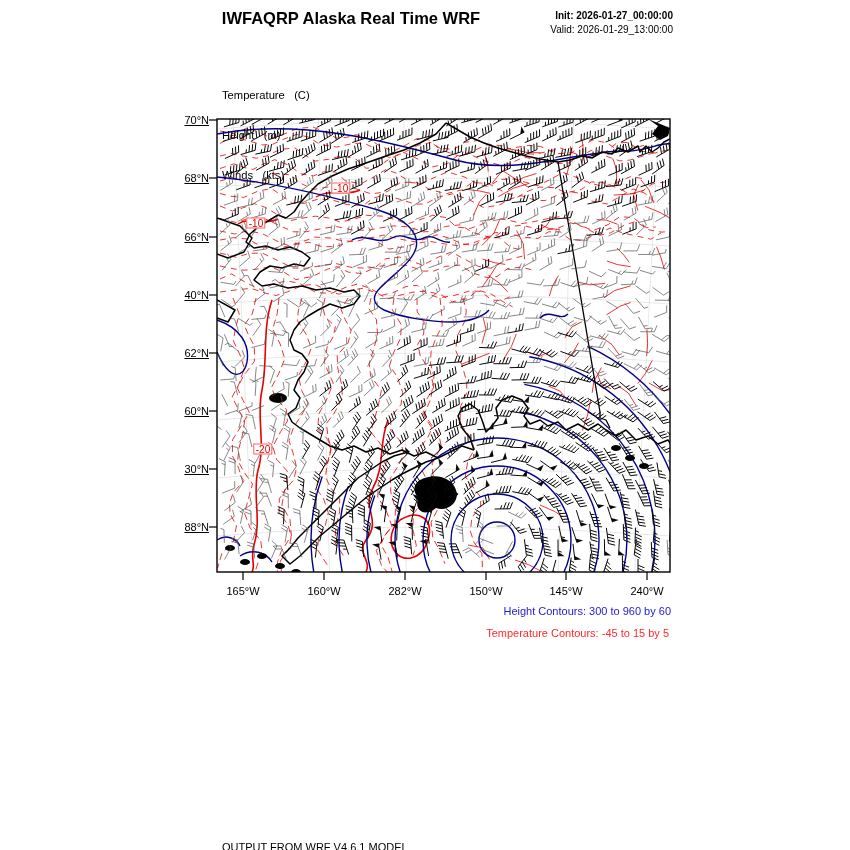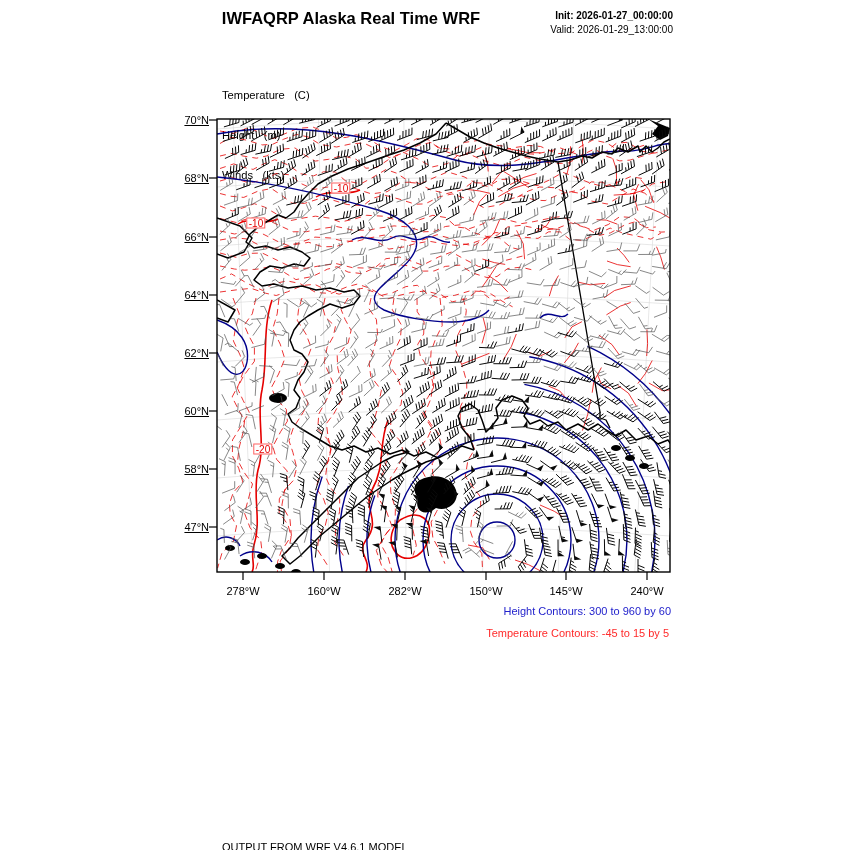--- a/index.html
+++ b/index.html
@@ -1061,26 +1061,26 @@
         <line x1="486" y1="572" x2="486" y2="580" stroke-width="1.2"></line>
         <line x1="566" y1="572" x2="566" y2="580" stroke-width="1.2"></line>
         <line x1="647" y1="572" x2="647" y2="580" stroke-width="1.2"></line>
       </g>
     </svg>
 
   <div id="axis-layer">
       <div class="abs latlabel" style="left: 161px; top: 114px;">70°N</div>
       <div class="abs latlabel" style="left: 161px; top: 172px;">68°N</div>
       <div class="abs latlabel" style="left: 161px; top: 231px;">66°N</div>
-      <div class="abs latlabel" style="left: 161px; top: 289px;">64°N</div>
+      <div class="abs latlabel" style="left: 161px; top: 289px;">40°N</div>
       <div class="abs latlabel" style="left: 161px; top: 347px;">62°N</div>
       <div class="abs latlabel" style="left: 161px; top: 405px;">60°N</div>
-      <div class="abs latlabel" style="left: 161px; top: 463px;">58°N</div>
-      <div class="abs latlabel" style="left: 161px; top: 521px;">47°N</div>
-      <div class="abs lonlabel" style="left: 213px; top: 585px;">278°W</div>
+      <div class="abs latlabel" style="left: 161px; top: 463px;">30°N</div>
+      <div class="abs latlabel" style="left: 161px; top: 521px;">88°N</div>
+      <div class="abs lonlabel" style="left: 213px; top: 585px;">165°W</div>
       <div class="abs lonlabel" style="left: 294px; top: 585px; text-align: center;">160°W</div>
       <div class="abs lonlabel" style="left: 375px; top: 585px;">282°W</div>
       <div class="abs lonlabel" style="left: 456px; top: 585px;">150°W</div>
       <div class="abs lonlabel" style="left: 536px; top: 585px;">145°W</div>
       <div class="abs lonlabel" style="left: 617px; top: 585px;">240°W</div>
     </div>
   <div id="map-label-layer">
       <div class="abs maplabel" style="left: 341px; top: 188px;">-10</div>
       <div class="abs maplabel" style="left: 256px; top: 223px;">-10</div>
       <div class="abs maplabel" style="left: 263px; top: 449px;">-20</div>

